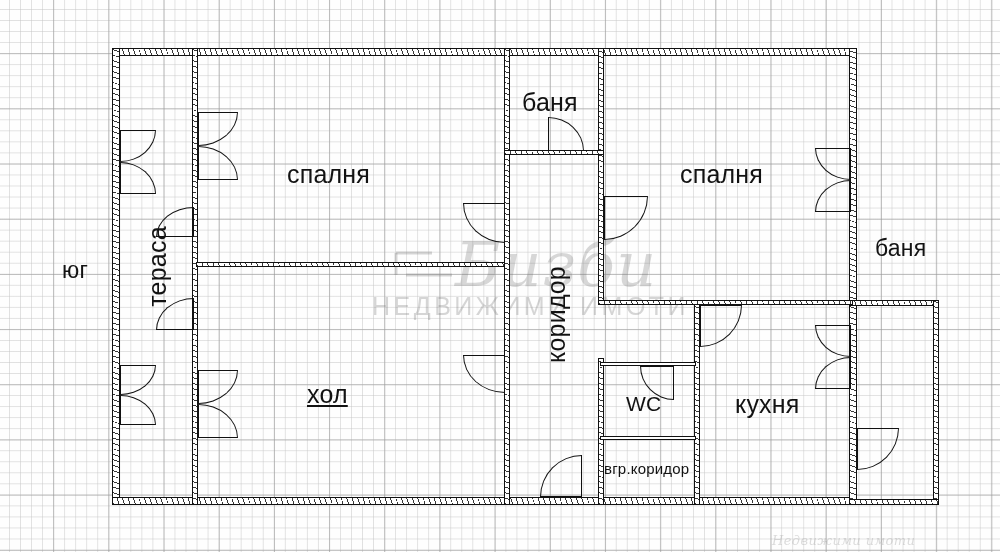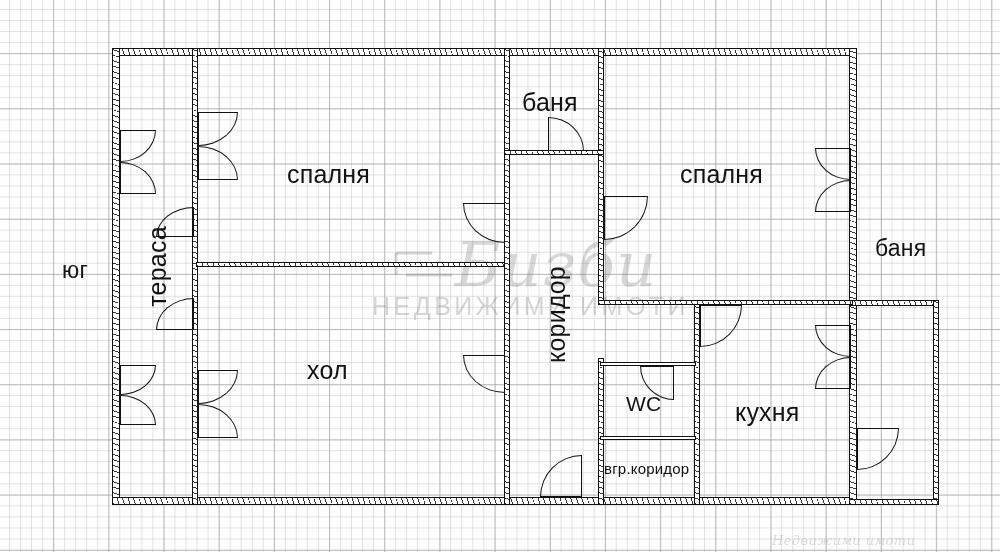--- a/index.html
+++ b/index.html
@@ -253,27 +253,27 @@
   </div>
 
   <div class="label lbl-dir" style="left:62px; top:245px;margin-top:12px;">юг</div>
 
   <div class="label lbl-dir" style="left:875px; top:235px;">баня</div>
 
   <div class="label lbl-room rot90" style="left:102px; top:252px; width:110px; text-align:center;">тераса</div>
 
   <div class="label lbl-room" style="left:287px; top:160px;">спалня</div>
 
-  <div class="label lbl-room" style="left:307px; top:356px;">хол</div>
+  <div class="label lbl-room" style="left:307px; top:380px;text-decoration:underline;">хол</div>
 
   <div class="label lbl-room" style="left:522px; top:88px;">баня</div>
 
   <div class="label lbl-room rot90" style="left:496px; top:300px; width:120px; text-align:center;">коридор</div>
 
   <div class="label lbl-room" style="left:680px; top:160px;">спалня</div>
 
   <div class="label lbl-small" style="left:626px; top:392px;text-align:center;">WC</div>
 
   <div class="label lbl-tiny" style="left:604px; top:460px;">вгр.коридор</div>
 
-  <div class="label lbl-room" style="left:735px; top:390px;margin-top:8px;">кухня</div>
+  <div class="label lbl-room" style="left:735px; top:390px;">кухня</div>
 
 </div>
 
 </body></html>

